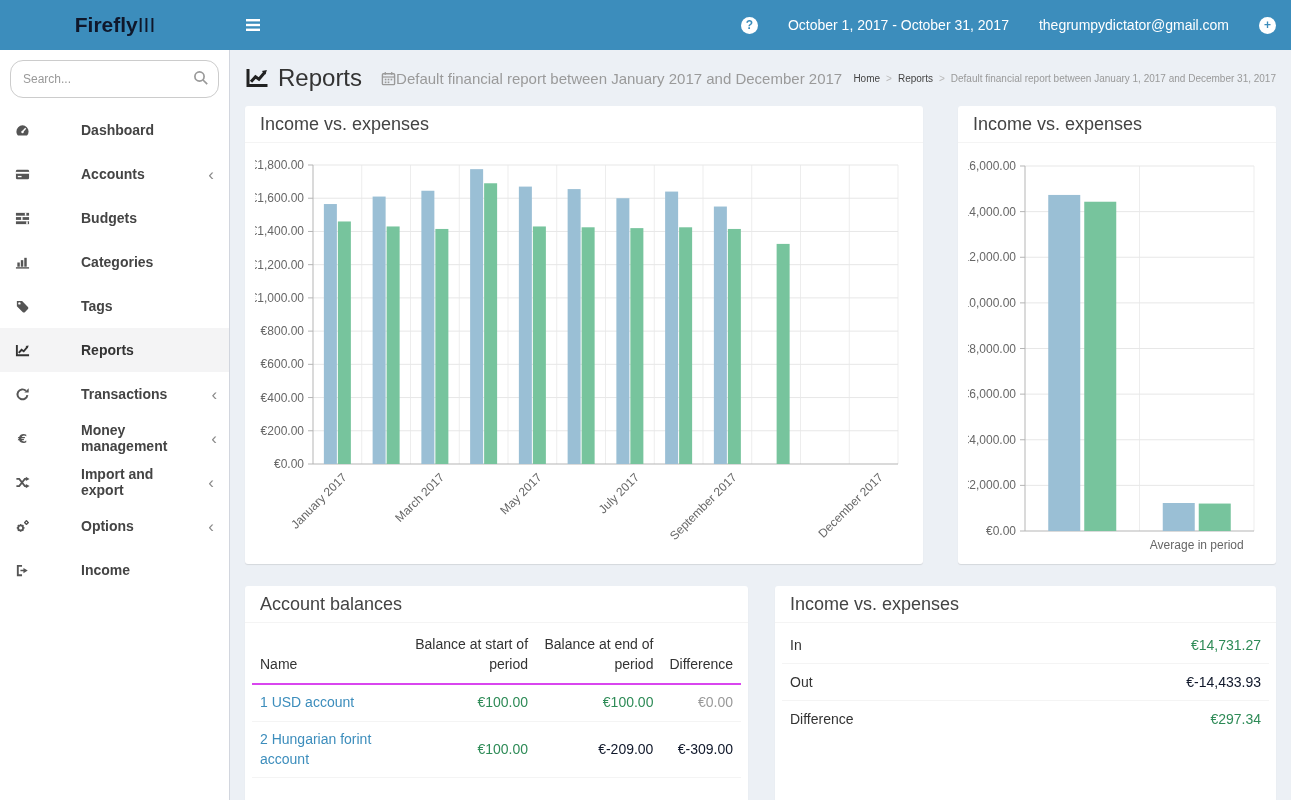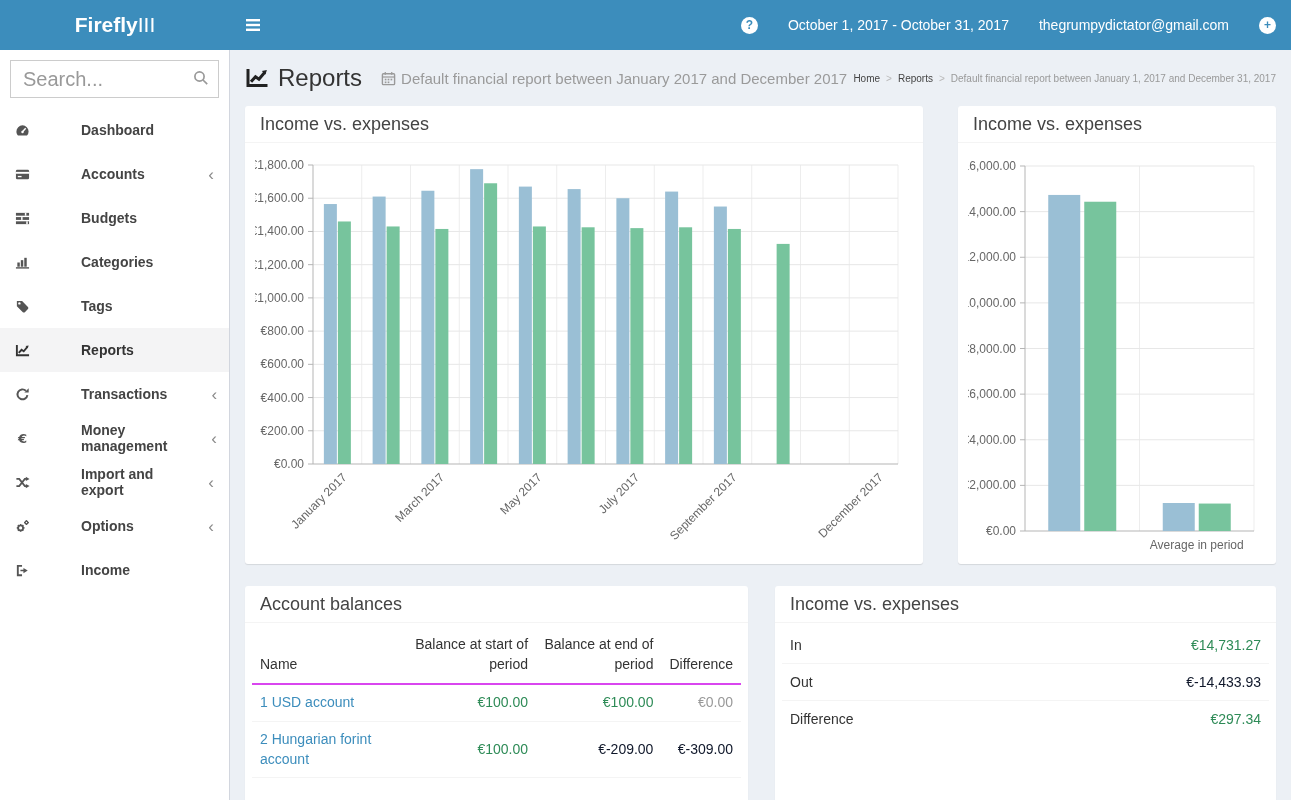--- a/index.html
+++ b/index.html
@@ -10,21 +10,21 @@
     color: #333;
     font-size: 14px;
   }
   
   .navbar {
     position: fixed; top: 0; left: 0; right: 0; height: 50px;
     background: #3c8dbc; display: flex; align-items: stretch; z-index: 10;
   }
   .logo {
     width: 230px; text-align: center; line-height: 50px;
-    color: #ffffff; font-size: 21px; flex: none;
+    color: #0f172a; font-size: 21px; flex: none;
   }
   .logo b { font-weight: 700; }
   .logo span { font-weight: 300; }
   .nav-toggle {
     width: 45px; display: flex; align-items: center; justify-content: center;
     cursor: pointer; flex: none;
   }
   .nav-right { margin-left: auto; display: flex; align-items: center; }
   .nav-item {
     color: #fff; padding: 0 15px; line-height: 50px; font-size: 14px;
@@ -36,39 +36,39 @@
     display: inline-flex; align-items: center; justify-content: center; line-height: 1;
   }
   
   .sidebar {
     position: fixed; top: 50px; left: 0; bottom: 0; width: 230px;
     background: #fff; border-right: 1px solid #d2d6de; z-index: 5;
   }
   .search-wrap { margin: 10px; position: relative; }
   .search-wrap input {
     width: 100%; height: 38px; padding: 8px 32px 8px 12px;
-    border: 1px solid #ccc; border-radius: 0; font-size: 20px;
+    border: 1px solid #ccc; border-radius: 13px; font-size: 12px;
     color: #555; background: #fff; outline: none;
     font-family: "Liberation Sans", "DejaVu Sans", sans-serif;
   }
   .search-wrap input::placeholder { color: #999; }
   .search-ic { position: absolute; right: 10px; top: 10px; }
   .menu { list-style: none; margin-top: 4px; }
   .menu-item {
     display: flex; align-items: center; padding: 0 15px; height: 44px;
     color: #444; font-weight: 600; font-size: 14px; cursor: pointer; gap: 44px;
   }
   .menu-item .mi-ic { width: 22px; flex: none; display: flex; align-items: center; }
   .menu-item.active { background: #f4f4f5; color: #333; }
   .chevron { margin-left: auto; color: #8a8a8a; font-size: 17px; font-weight: 400; line-height: 1; }
   
   .content { margin-left: 230px; padding: 12px 15px 0 15px; }
   .content-header { display: flex; align-items: center; padding: 2px 0 14px 0; }
   .page-title { font-size: 24px; font-weight: 500; color: #333; display: flex; align-items: center; gap: 9px; }
-  .page-subtitle { font-size: 15px; font-weight: 400; color: #9a9a9a; margin-left: 10px; display: inline-flex; align-items: center; gap: 5px; }
+  .page-subtitle { font-size: 15px; font-weight: 400; color: #9a9a9a; margin-left: 10px; display: inline-flex; align-items: center; }
   .breadcrumb { margin-left: auto; font-size: 10px; color: #999; }
   .breadcrumb a { color: #444; text-decoration: none; }
   .breadcrumb .sep { color: #b8b8b8; margin: 0 6px; }
   
   .row { display: flex; }
   .row-1 { justify-content: space-between; margin-bottom: 22px; }
   .row-2 { justify-content: space-between; }
   .panel {
     background: #fff; border-radius: 3px;
     box-shadow: 0 1px 1px rgba(0,0,0,0.1);

